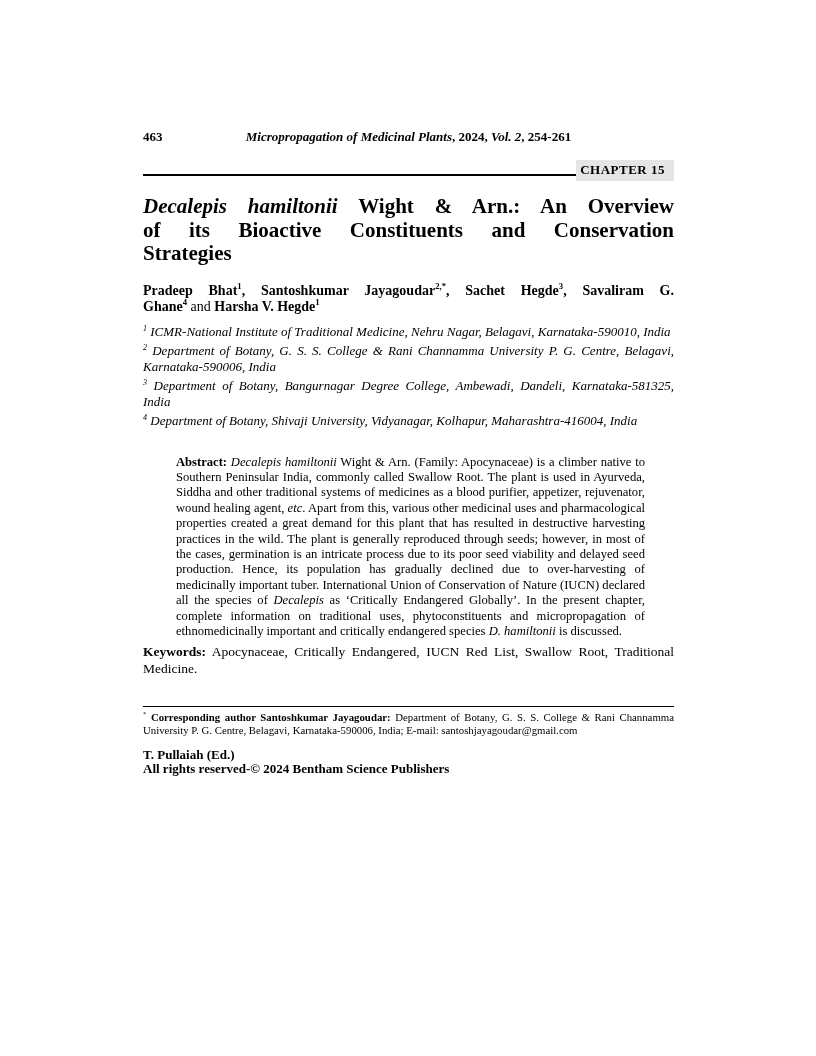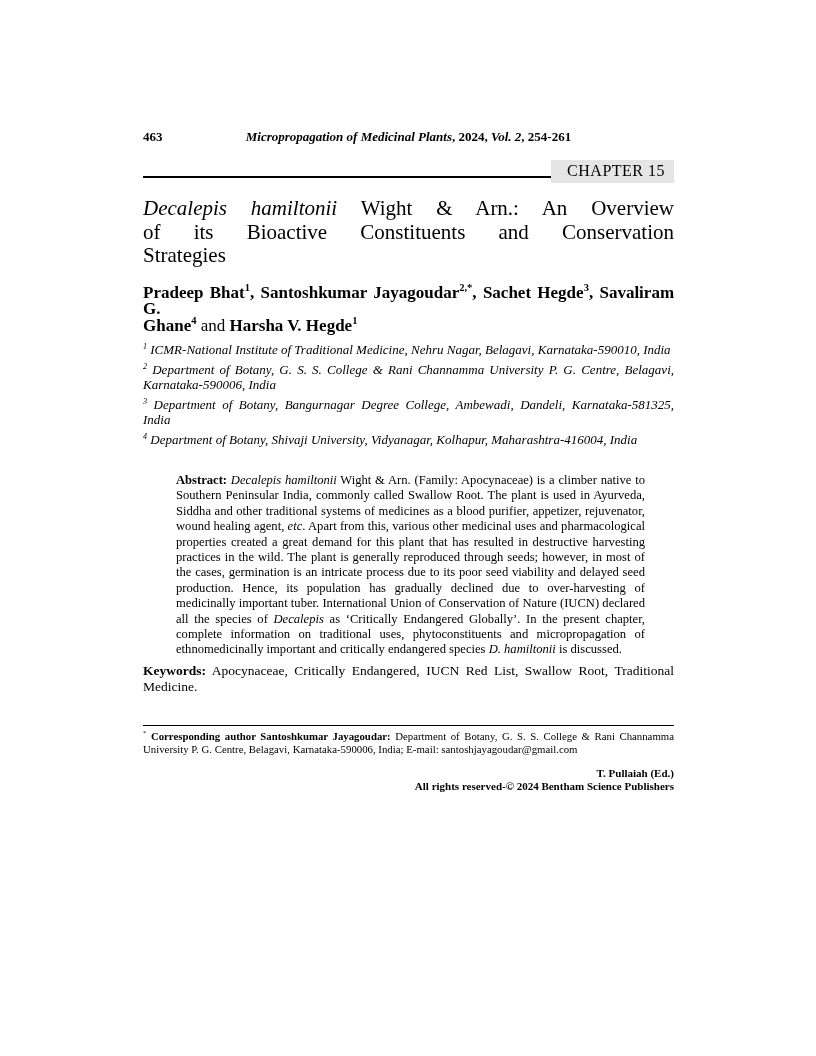--- a/index.html
+++ b/index.html
@@ -23,31 +23,31 @@
   
   .header { position:relative; font-size:13px; font-weight:bold; height:16px; }
   .page-num { position:absolute; left:0; top:0; }
   .running-title { text-align:center; }
 
   
   .chapter-row { margin-top:15px; display:flex; align-items:flex-end; }
   .chapter-rule { flex:1; border-bottom:2px solid #000; margin-bottom:5px; }
   .chapter-badge {
     display:inline-block;
-    font-size:16px; font-weight:normal;
-    padding:2px 9px 3px 16px;
+    font-size:13px; font-weight:bold;
+    padding:2px 9px 3px 4px;
     letter-spacing:0.5px;
   }
 
   
-  .title { margin-top:14px; font-size:21px; font-weight:normal; line-height:23.5px; }
+  .title { margin-top:14px; font-size:21px; font-weight:bold; line-height:23.5px; }
   .jline { text-align:justify; text-align-last:justify; }
 
   
-  .authors { margin-top:17px; font-size:17px; font-weight:bold; line-height:16.5px; }
+  .authors { margin-top:17px; font-size:14px; font-weight:bold; line-height:16.5px; }
 
   
   .affil { margin-top:4px; font-size:13px; font-style:italic; line-height:15.5px; text-align:justify; }
   .affil:first-of-type { margin-top:8px;font-family:Liberation Serif, serif; }
 
   
   .abstract { margin:26px 29px 0 33px; font-size:12.6px; line-height:15.4px; text-align:justify; }
 
   
   .keywords { margin-top:5px; font-size:13.5px; line-height:16.5px; text-align:justify; }
@@ -55,21 +55,21 @@
   
   .footnote {
     margin-top:29px;
     border-top:1.5px solid #000;
     padding-top:4px;
     font-size:10.8px; line-height:13px;
     text-align:justify;
   }
 
   
-  .footer { margin-top:11px; text-align:right; font-weight:bold; font-size:11px; line-height:13.5px; }
+  .footer { margin-top:11px; text-align:left; font-weight:bold; font-size:13px; line-height:13.5px; }
 </style>
 </head>
 <body>
 
 <div class="page">
 
   <div class="header">
     <span class="page-num">463</span>
     <div class="running-title"><span class="i">Micropropagation of Medicinal Plants</span><span>, 2024, </span><span class="i">Vol. 2</span><span>, 254-261</span></div>
   </div>

